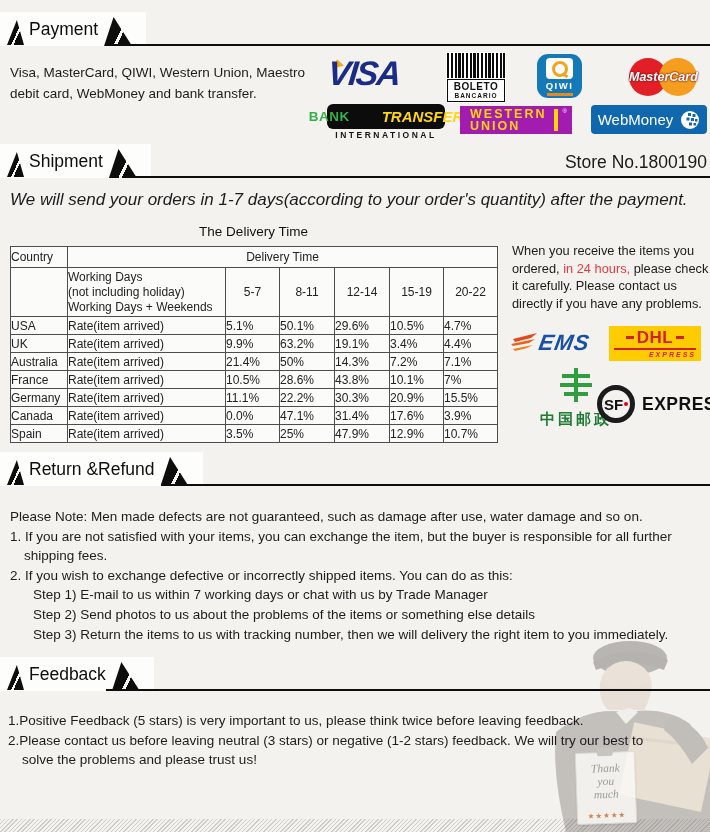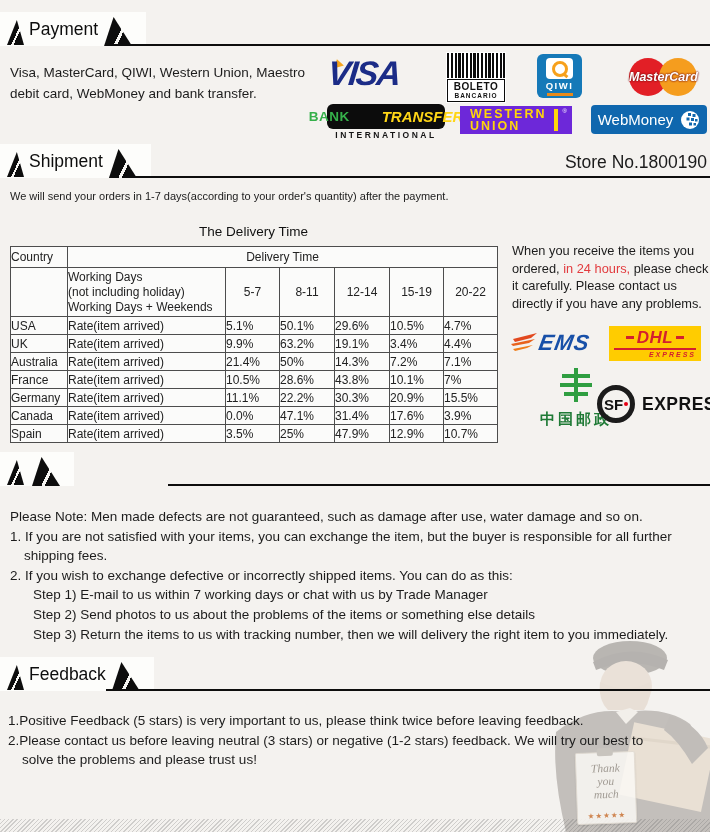--- a/index.html
+++ b/index.html
@@ -16,21 +16,21 @@
   .sec-title { font-size:17.5px; color:#0d0d0d; white-space:nowrap; padding-right:3px; }
   .head-line { position:absolute; right:0; bottom:0; height:2px; background:#0d0d0d; }
   #sec-payment  { top:12px; }  #sec-payment  .head-line { left:108px; }
   #sec-shipment { top:144px; } #sec-shipment .head-line { left:124px; }
   #sec-return   { top:452px; } #sec-return   .head-line { left:168px; }
   #sec-feedback { top:657px; } #sec-feedback .head-line { left:106px; }
   .store-no { position:absolute; right:3px; bottom:5px; font-size:17.5px; color:#1a1a1a; }
 
   
   .payment-text { position:absolute; left:10px; top:62px; font-size:13.5px; line-height:21px; }
-  .intro { position:absolute; left:10px; top:190px; font-size:11px; }
+  .intro { position:absolute; left:10px; top:190px; font-size:17px;font-style:italic; }
   .table-title { position:absolute; left:10px; top:224px; width:487px; text-align:center; font-size:13.5px; color:#111; }
   .notice { position:absolute; left:512px; top:242px; width:198px; font-size:12.8px; line-height:17.5px; }
   .hl { color:#e23b3e; }
   .returns-text { position:absolute; left:10px; top:507px; font-size:13.5px; line-height:19.6px; }
   .feedback-text { position:absolute; left:8px; top:711px; font-size:13.5px; line-height:19.6px; }
   .ind-1 { padding-left:14px; } .ind-2 { padding-left:23px; }
 
   
   .dtable { position:absolute; left:10px; top:246px; width:487px; border-collapse:collapse; table-layout:fixed;
             background:#fbfbfa; }
@@ -48,54 +48,54 @@
   .visa { left:328px; top:54px; width:90px; height:40px; }
   .visa-word { display:inline-block; font-size:34px; font-weight:bold; font-style:italic; color:#1b2c87;
                letter-spacing:-2px; transform:skewX(-6deg); line-height:38px; }
   .visa-notch { position:absolute; left:5px; top:5px; width:0; height:0; border-left:5px solid transparent;
                 border-right:5px solid transparent; border-bottom:8px solid #f7a51d; transform:rotate(-16deg); }
   .boleto { left:446px; top:52px; width:58px; background:#fff; padding:1px; }
   .barcode { height:25px; background:repeating-linear-gradient(90deg,#0a0a0a 0 2px,#fff 2px 3.5px,#0a0a0a 3.5px 6px,#fff 6px 7.5px); }
   .boleto-box { border:1.5px solid #0a0a0a; background:#fff; text-align:center; padding:1px 0; margin-top:1px; }
   .boleto-t1 { display:block; font-size:10px; font-weight:bold; letter-spacing:.5px; color:#111; line-height:11px; }
   .boleto-t2 { display:block; font-size:6.5px; font-weight:bold; letter-spacing:1px; color:#111; line-height:8px; }
-  .qiwi { left:537px; top:54px; width:45px; height:44px; background:#1579b8; border-radius:6px; text-align:center; }
+  .qiwi { left:537px; top:54px; width:45px; height:44px; background:#1579b8; border-radius:11px; text-align:center; }
   .qiwi-card { width:27px; height:21px; background:#fff; border-radius:4px; margin:4px auto 2px; display:flex;
                align-items:center; justify-content:center; }
   .qiwi-q { width:10px; height:10px; border:3px solid #f7a11c; border-radius:50%; position:relative; }
   .qiwi-q::after { content:''; position:absolute; right:-3px; bottom:-3px; width:5px; height:3px; background:#f7a11c;
                    transform:rotate(40deg); }
   .qiwi-word { display:block; color:#fff; font-size:9.5px; font-weight:bold; letter-spacing:1.5px; line-height:10px; }
   .qiwi-sub { display:block; margin:2px auto 0; width:26px; height:3px; background:#e98a1a; }
   .mc { left:629px; top:57px; width:68px; height:40px; }
   .mc-c1,.mc-c2 { position:absolute; top:1px; width:38px; height:38px; border-radius:50%; }
   .mc-c1 { left:0; background:#e21f26; } .mc-c2 { right:0; background:#f59d1e; }
   .mc-word { position:absolute; left:0; right:0; top:13px; z-index:2; text-align:center; font-size:12.5px;
              font-weight:bold; font-style:italic; color:#fff; text-shadow:0 0 2px #801414,0 0 2px #801414; }
   .bt { left:327px; top:104px; width:118px; }
   .bt-box { background:#0c0c0c; border-radius:6px; height:25px; display:flex; align-items:center; justify-content:center; gap:4px; }
   .bt-bank { color:#35b04a; font-weight:bold; font-size:13.5px; letter-spacing:.5px; }
   .bt-transfer { color:#ffd617; font-weight:bold; font-style:italic; font-size:15px;margin-left:28px; }
   .bt-intl { text-align:center; font-size:8.5px; font-weight:bold; letter-spacing:2.5px; color:#151515; margin-top:1px; }
-  .wu { left:460px; top:106px; width:112px; height:28px; background:#6d28d9; }
+  .wu { left:460px; top:106px; width:112px; height:28px; background:#a21caf; }
   .wu-l1,.wu-l2 { color:#ffd60a; font-weight:bold; font-size:12.5px; letter-spacing:2px; line-height:12px; padding-left:10px; }
   .wu-l1 { padding-top:2px; }
   .wu-bar { position:absolute; right:14px; top:3px; bottom:3px; width:4px; background:#ffd60a; }
   .wu-reg { position:absolute; right:5px; top:2px; color:#fff; font-size:6px; }
   .wm { left:591px; top:105px; width:116px; height:29px; background:#0f67ae; border-radius:4px; display:flex;
         align-items:center; justify-content:center; gap:7px; }
   .wm-word { color:#fff; font-size:15px; }
 
   
   .ems { left:511px; top:330px; display:flex; align-items:center; gap:2px; }
   .ems-word { font-size:22px; font-weight:bold; font-style:italic; color:#1850a8; transform:skewX(-10deg); letter-spacing:1px; }
   .dhl { left:609px; top:326px; width:92px; height:35px; background:#ffcc00; padding:3px 5px 2px; box-sizing:border-box; }
   .dhl-top { display:flex; align-items:center; justify-content:center; gap:3px; }
   .dhl-dash { width:8px; height:3px; background:#d3202f; }
-  .dhl-word { color:#d3202f; font-weight:bold; font-style:italic; font-size:17px; line-height:17px; letter-spacing:.5px; }
+  .dhl-word { color:#d3202f; font-weight:bold; font-size:17px; line-height:17px; letter-spacing:.5px; }
   .dhl-sub { border-top:2px solid #d3202f; margin-top:2px; padding-top:1px; text-align:right; color:#d3202f;
              font-size:7px; font-weight:bold; font-style:italic; letter-spacing:2px; }
   .cp { left:514px; top:366px; width:84px; text-align:center;margin-left:20px; }
   .cp-word { color:#1f7a36; font-size:15px; font-weight:bold; letter-spacing:3px; margin-top:2px; }
   .sf { left:597px; top:385px; display:flex; align-items:center; gap:7px; }
   .sf-ring { width:38px; height:38px; border:5px solid #1b1b1b; border-radius:50%; box-sizing:border-box;
              display:flex; align-items:center; justify-content:center; }
   .sf-word { font-weight:bold; font-size:15px; color:#111; }
   .sf-dot { display:inline-block; width:4px; height:4px; background:#e60013; border-radius:50%; margin-left:1px; }
   .sf-express { font-weight:bold; font-size:17.5px; color:#111; letter-spacing:.5px; }
@@ -352,20 +352,21 @@
     <span class="sf-ring">
       <span class="sf-word">SF</span>
         <span class="sf-dot"></span>
     </span>
     <span class="sf-express">EXPRESS</span>
   </div>
 
   <div class="sec-head" id="sec-return">
     <div class="band">
       <span class="tri tri-l"></span>
+      <span class="sec-title">Return &amp;Refund</span>
       <span class="tri tri-r"></span>
     </div>
     <div class="head-line"></div>
   </div>
 
   <div class="returns-text" id="returns-lines">
       <div class="ind-0">Please Note: Men made defects are not guaranteed, such as damage after use, water  damage and so on.</div>
       <div class="ind-0">1. If you are not satisfied with your items, you can exchange the item, but the buyer is responsible for all further</div>
       <div class="ind-1">shipping fees.</div>
       <div class="ind-0">2. If you wish to exchange defective or incorrectly shipped items. You can do as this:</div>

